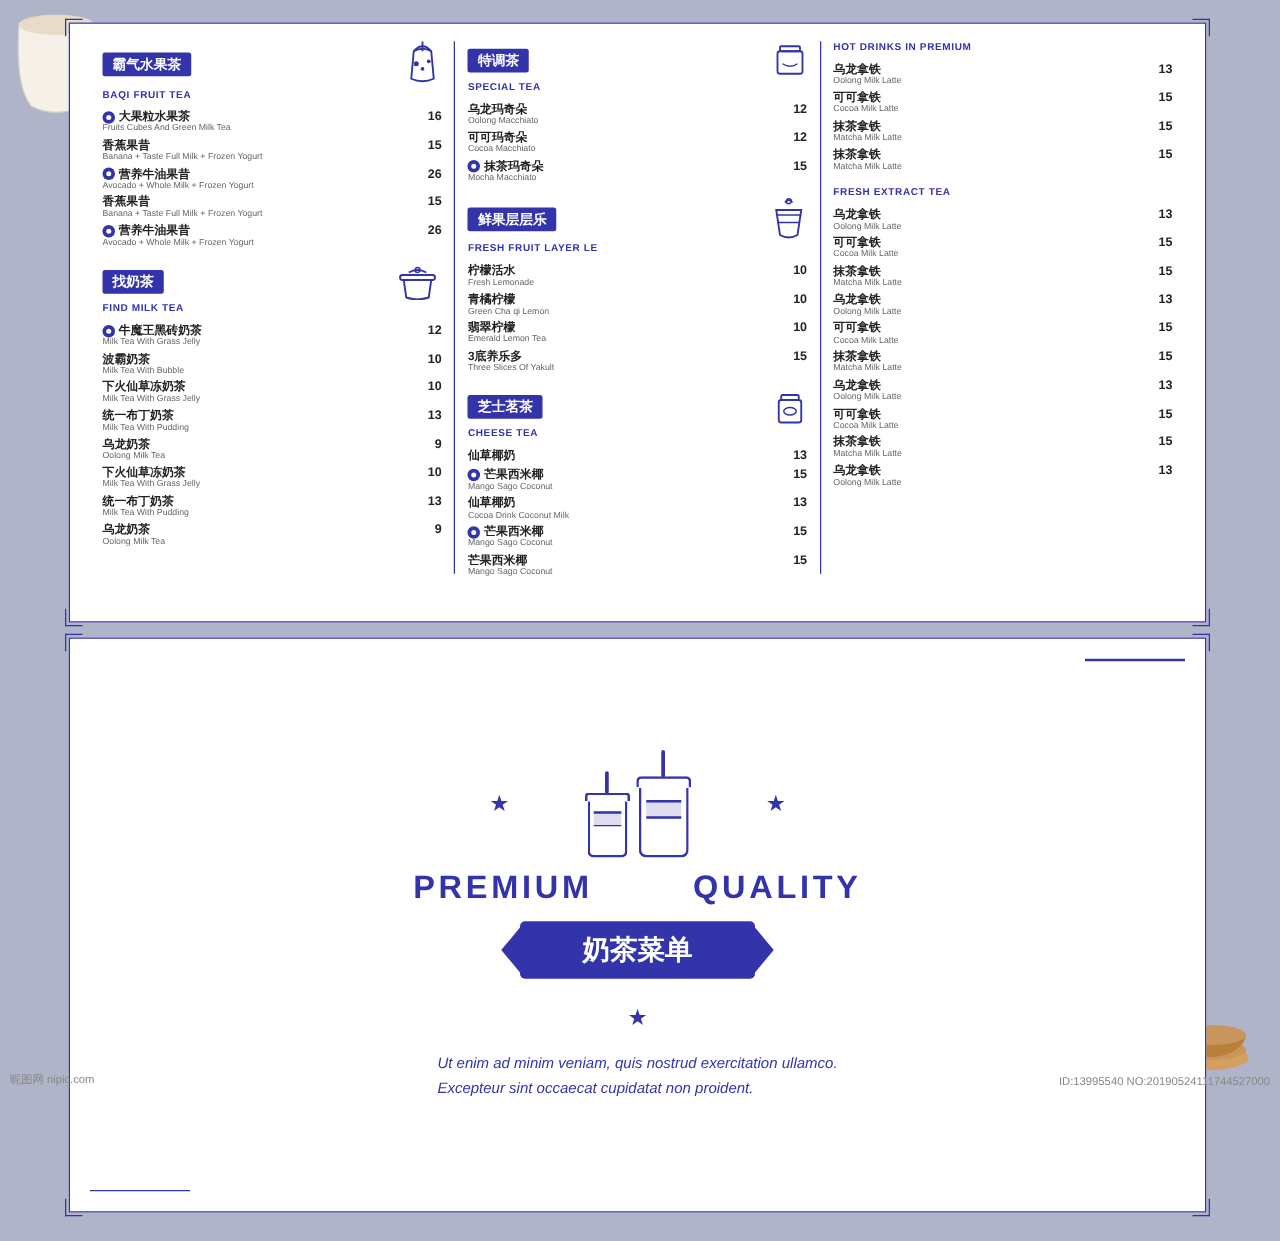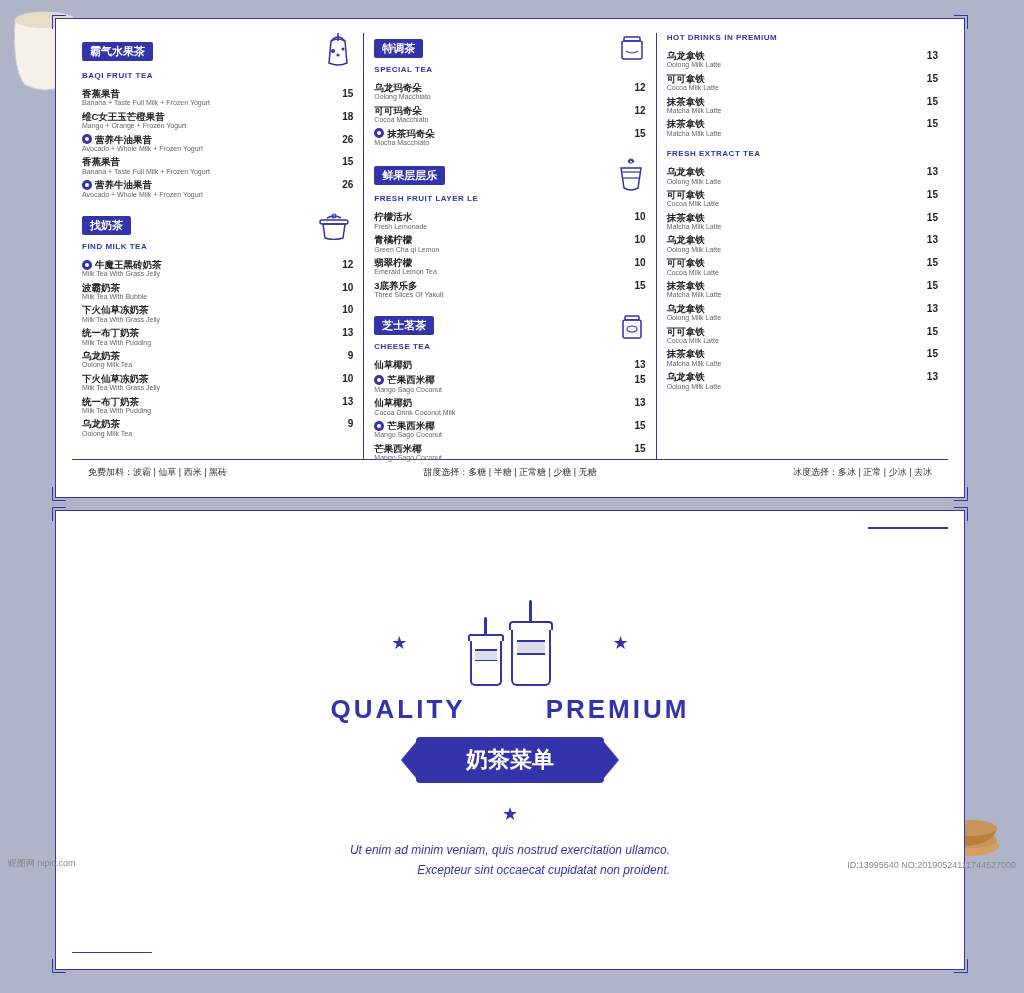--- a/index.html
+++ b/index.html
@@ -264,21 +264,21 @@
     .bottom-star {
       color: #3333aa;
       font-size: 18px;
       margin-bottom: 15px;
     }
 
     .tagline {
       font-style: italic;
       color: #3333aa;
       font-size: 12px;
-      text-align: right;
+      text-align: left;
       line-height: 1.7;
     }
 
     
     .watermark-bl {
       position: absolute;
       bottom: 8px;
       left: 8px;
       font-size: 9px;
       color: #888;
@@ -336,31 +336,34 @@
               <line x1="15" y1="0" x2="15" y2="8" stroke="#3333aa" stroke-width="1.5"></line>
               <circle cx="10" cy="18" r="2" fill="#3333aa"></circle>
               <circle cx="15" cy="22" r="1.5" fill="#3333aa"></circle>
               <circle cx="20" cy="16" r="1.5" fill="#3333aa"></circle>
             </svg>
           </div>
           <div class="section-subtitle">BAQI FRUIT TEA</div>
 
           <div class="menu-item">
             <div class="item-left">
+              <div class="item-name-cn">
+                  <span class="highlight-dot"></span> 
+                  <span>大果粒水果茶</span>
+                </div>
+              <div class="item-name-en">Fruits Cubes And Green Milk Tea</div>
+            </div>
+            <div class="item-price">16</div>
+          </div>
+          <div class="menu-item">
+            <div class="item-left">
               <div class="item-name-cn">香蕉果昔</div>
               <div class="item-name-en">Banana + Taste Full Milk + Frozen Yogurt</div>
             </div>
             <div class="item-price">15</div>
-          </div>
-          <div class="menu-item">
-            <div class="item-left">
-              <div class="item-name-cn">维C女王玉芒橙果昔</div>
-              <div class="item-name-en">Mango + Orange + Frozen Yogurt</div>
-            </div>
-            <div class="item-price">18</div>
           </div>
           <div class="menu-item">
             <div class="item-left">
               <div class="item-name-cn">
                   <span class="highlight-dot"></span> 
                   <span>营养牛油果昔</span>
                 </div>
               <div class="item-name-en">Avocado + Whole Milk + Frozen Yogurt</div>
             </div>
             <div class="item-price">26</div>
@@ -698,25 +701,20 @@
             <div class="item-left">
               <div class="item-name-cn">乌龙拿铁</div>
               <div class="item-name-en">Oolong Milk Latte</div>
             </div>
             <div class="item-price">13</div>
           </div>
         </div>
 
       </div>
 
-      <div class="menu-footer">
-        <span>免费加料：波霸 | 仙草 | 西米 | 黑砖</span>
-        <span>甜度选择：多糖 | 半糖 | 正常糖 | 少糖 | 无糖</span>
-        <span>冰度选择：多冰 | 正常 | 少冰 | 去冰</span>
-      </div>
     </div>
   </div>
 
   <div class="menu-card menu-card-bottom">
     <div class="corner-mark corner-tl"></div>
     <div class="corner-mark corner-tr"></div>
     <div class="corner-mark corner-bl"></div>
     <div class="corner-mark corner-br"></div>
 
     <div style="position:absolute;top:16px;right:16px;width:80px;height:1.5px;background:#3333aa;"></div>
@@ -742,22 +740,22 @@
             <div class="cup-lid" style="width:44px;height:9px;border:2px solid #3333aa;border-radius:4px 4px 0 0;border-bottom:none;"></div>
             <div style="width:40px;height:56px;border:2px solid #3333aa;border-radius:0 0 6px 6px;border-top:none;position:relative;background:white;">
               <div style="position:absolute;top:10px;left:4px;right:4px;height:15px;background:#dde;border-top:2px solid #3333aa;border-bottom:2px solid #3333aa;"></div>
             </div>
           </div>
         </div>
         <span class="star">★</span>
       </div>
 
       <div style="display:flex;gap:80px;margin-bottom:12px;">
+        <span class="premium-text">PREMIUM</span>
         <span class="premium-text">QUALITY</span>
-        <span class="premium-text">PREMIUM</span>
       </div>
 
       <div class="title-banner">奶茶菜单</div>
 
       <div class="bottom-star">★</div>
 
       <div class="tagline">
         <span>Ut enim ad minim veniam, quis nostrud exercitation ullamco.</span><br>
         <span>Excepteur sint occaecat cupidatat non proident.</span>
       </div>

